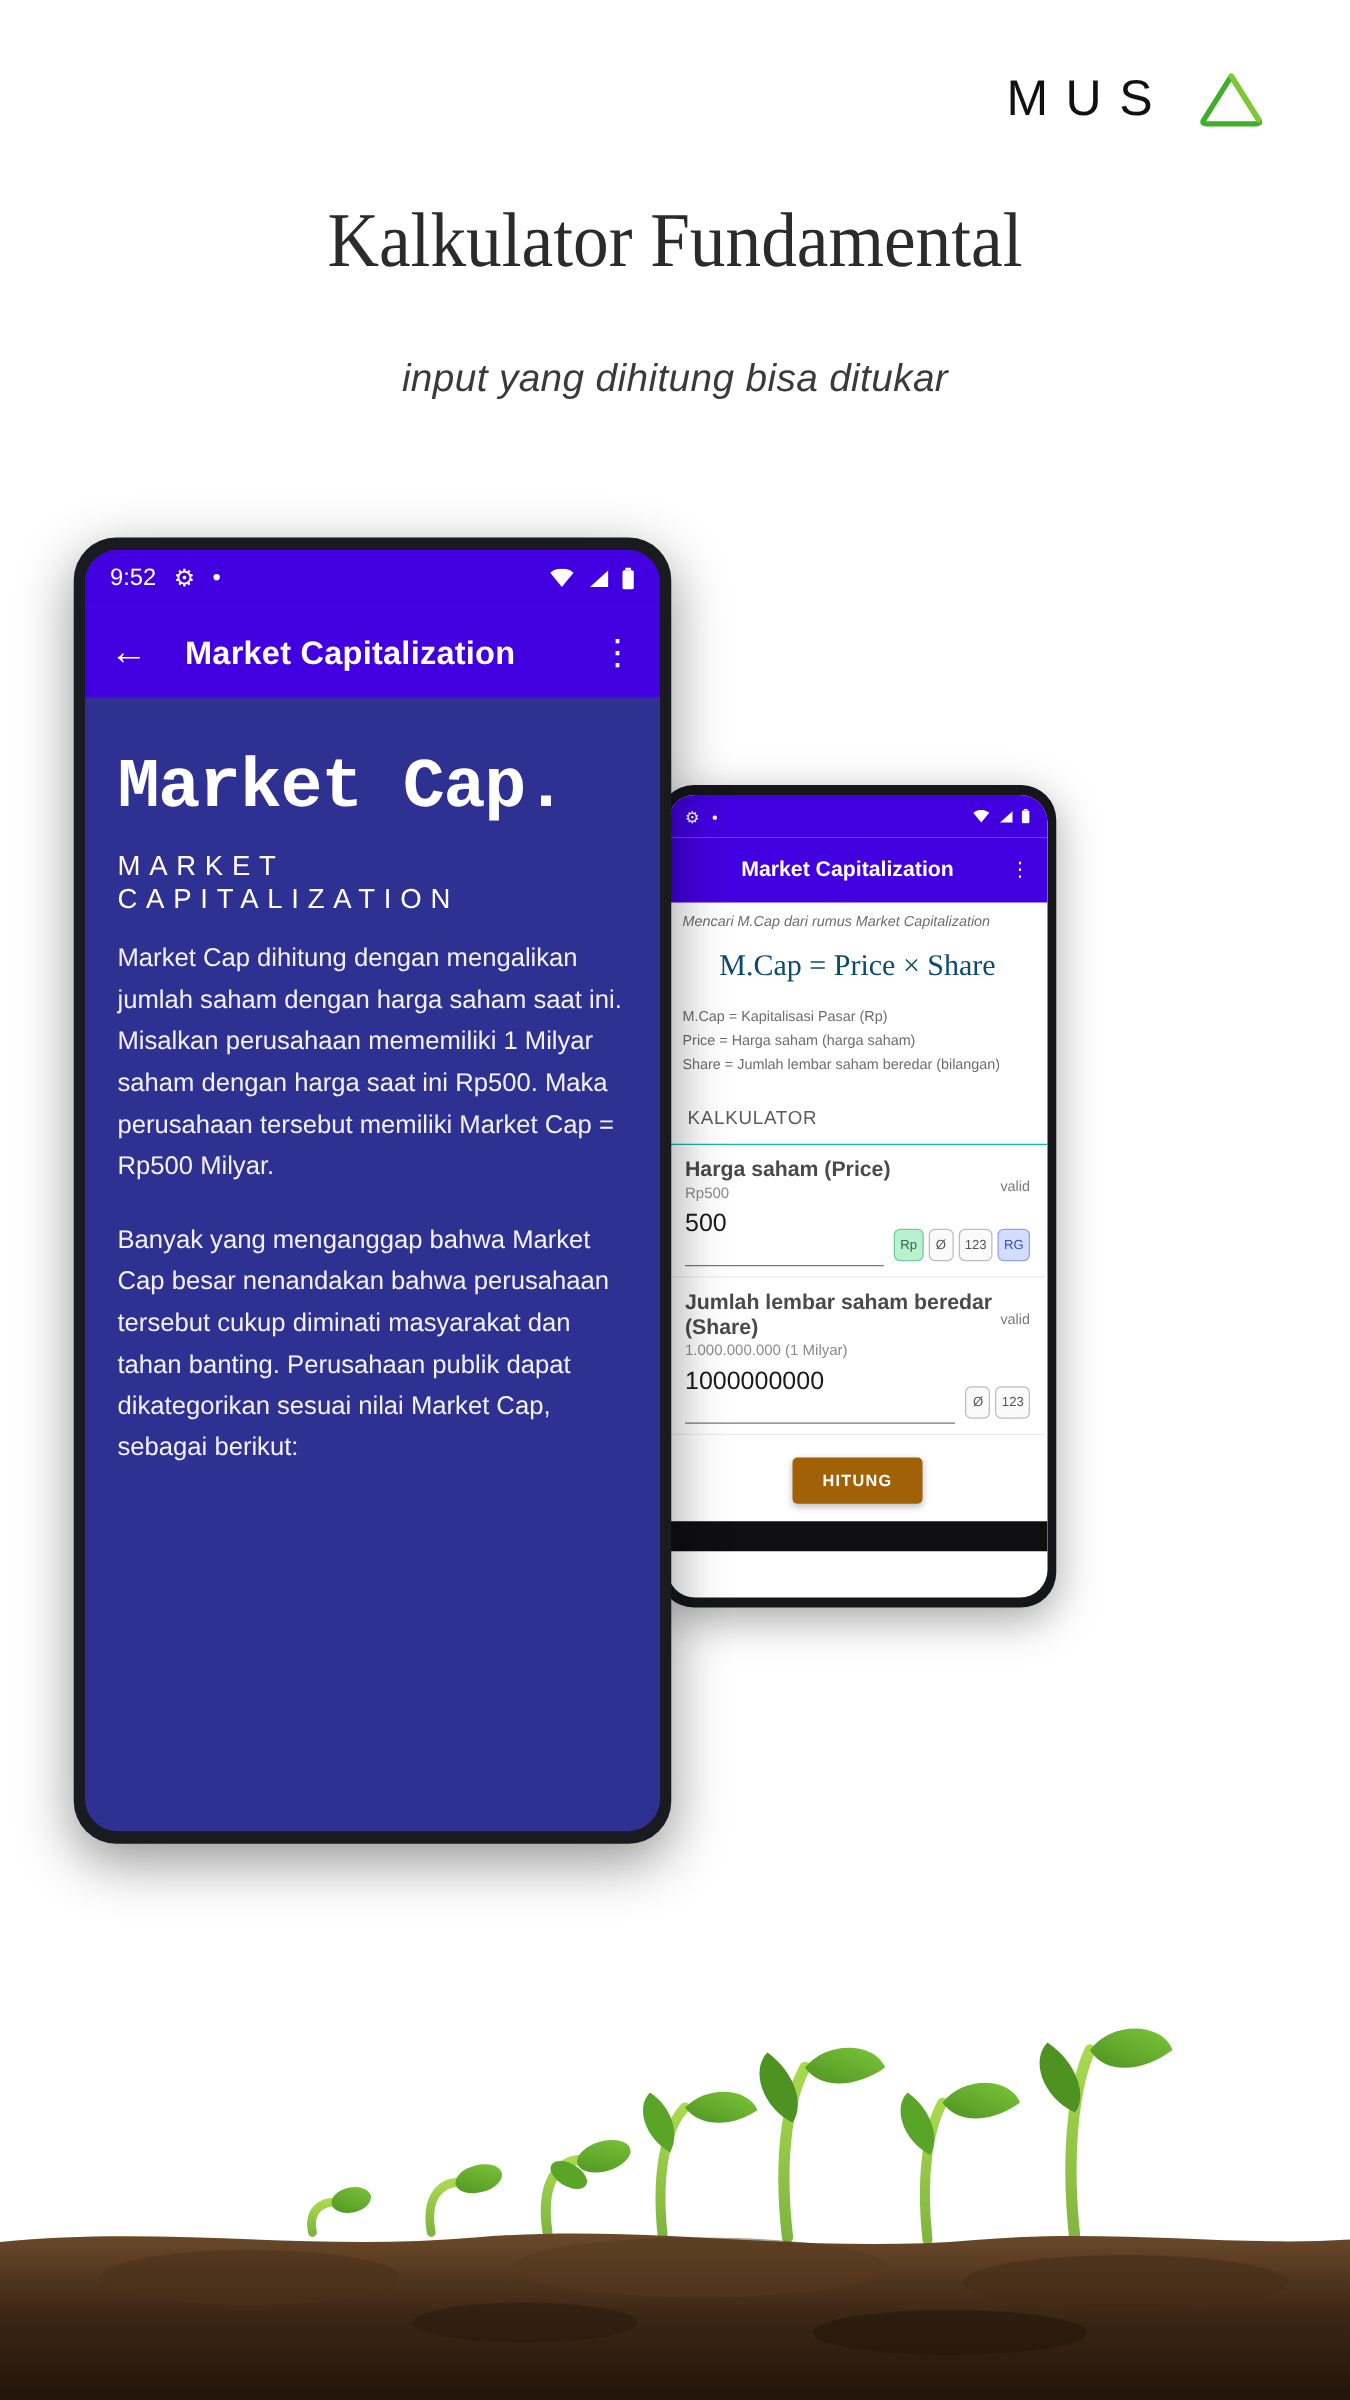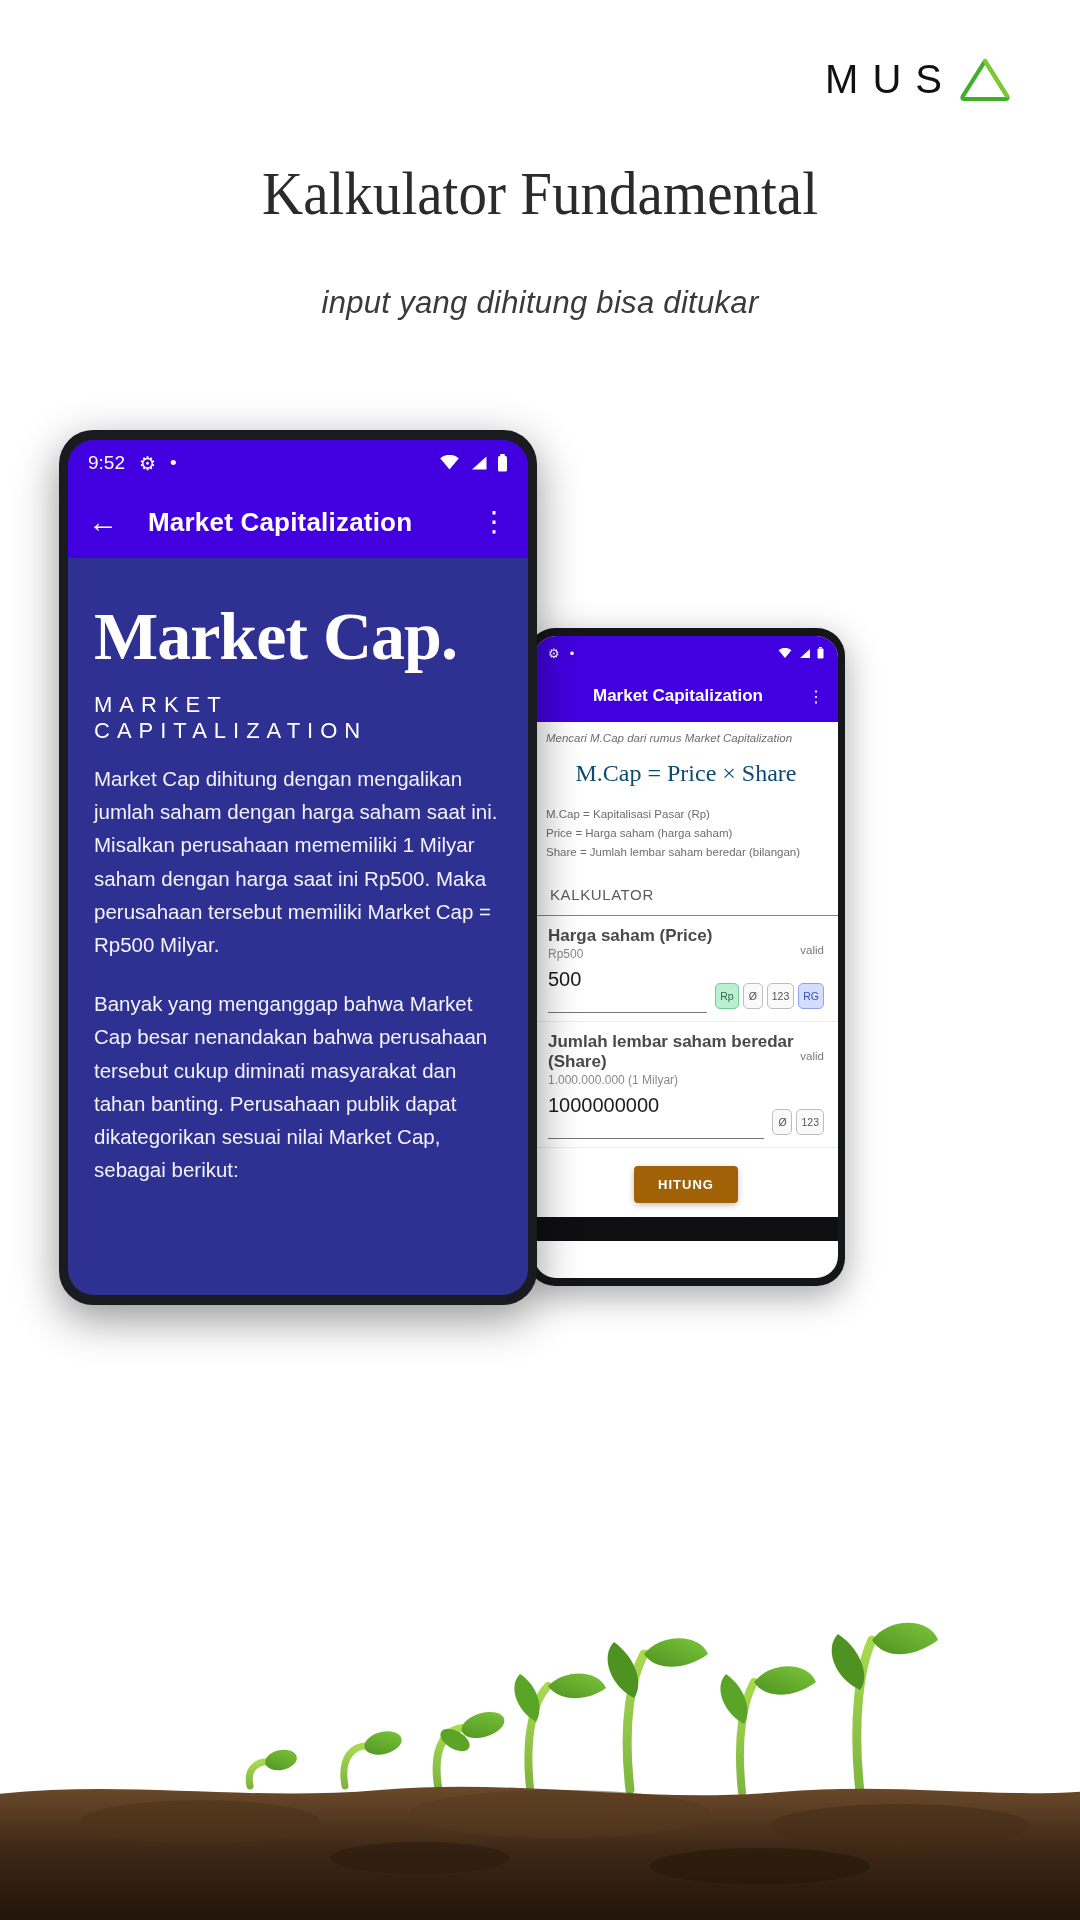--- a/index.html
+++ b/index.html
@@ -5,21 +5,21 @@
   html,body{margin:0;padding:0;}
   body{
     width:1080px;height:1920px;position:relative;overflow:hidden;
     background:#ffffff;
     font-family:"Liberation Sans", sans-serif;
   }
 
   
   .brand{
     position:absolute; right:68px; top:56px;
-    display:flex; align-items:center; gap:2px;
+    display:flex; align-items:center; gap:22px;
   }
   .brand-word{
     font-size:40px; letter-spacing:14px; color:#111; font-weight:400;
     font-family:"Liberation Sans", sans-serif;
   }
   .brand-mark{display:block;}
 
   
   .page-title{
     position:absolute; left:0; right:0; top:158px;
@@ -46,21 +46,21 @@
     box-shadow:0 10px 34px rgba(0,0,0,.35);
     padding:8px 7px;
     box-sizing:border-box;
   }
   #phone-back .screen{
     width:100%;height:100%;background:#fff;border-radius:22px;overflow:hidden;
     position:relative;
   }
   
   #phone-front{
-    left:59px; top:430px; width:478px; height:875px;
+    left:59px; top:430px; width:478px; height:1045px;
     background:#1a1b20;
     border-radius:34px;
     box-shadow:0 14px 44px rgba(0,0,0,.42);
     padding:10px 9px;
     box-sizing:border-box;
     z-index:5;
   }
   #phone-front .screen{
     width:100%;height:100%;background:#2e3192;border-radius:26px;overflow:hidden;
     position:relative;
@@ -78,22 +78,22 @@
     display:flex; align-items:center; padding:0 20px; box-sizing:border-box;
   }
   .appbar .title{
     font-size:26px; font-weight:700; margin-left:30px; letter-spacing:.2px;
   }
   .appbar .kebab{margin-left:auto;}
   .hero{
     background:#2e3192; color:#fff; padding:44px 26px 0 26px;
   }
   .hero h1{
-    margin:0; font-family:Liberation Serif, serif; font-weight:700;
-    font-size:68px; line-height:1; letter-spacing:-1px;
+    margin:0; font-family:Liberation Mono, monospace; font-weight:700;
+    font-size:56px; line-height:1; letter-spacing:-1px;
   }
   .hero .sub{
     margin-top:22px; font-size:22px; letter-spacing:7px; font-weight:400;
   }
   .body-copy{
     background:#2e3192; color:#f2f2f8; padding:18px 26px 20px 26px;
     font-size:20.5px; line-height:1.62;
   }
   .body-copy p{margin:0 0 26px 0;}
 

